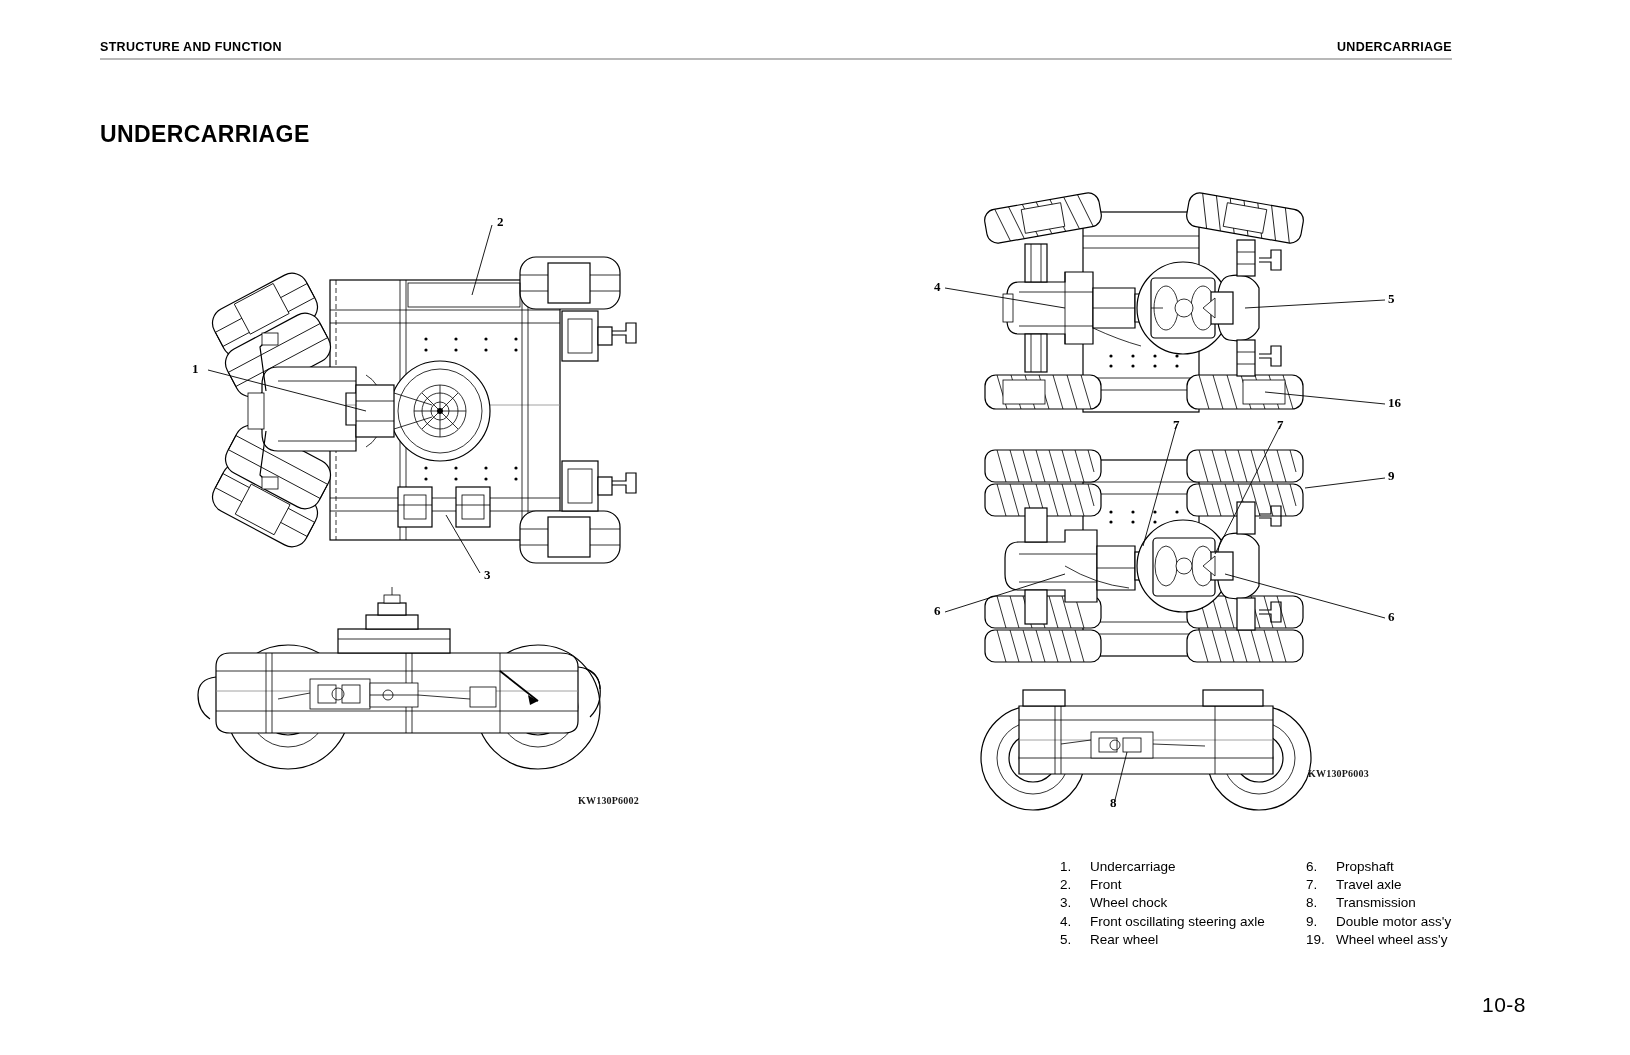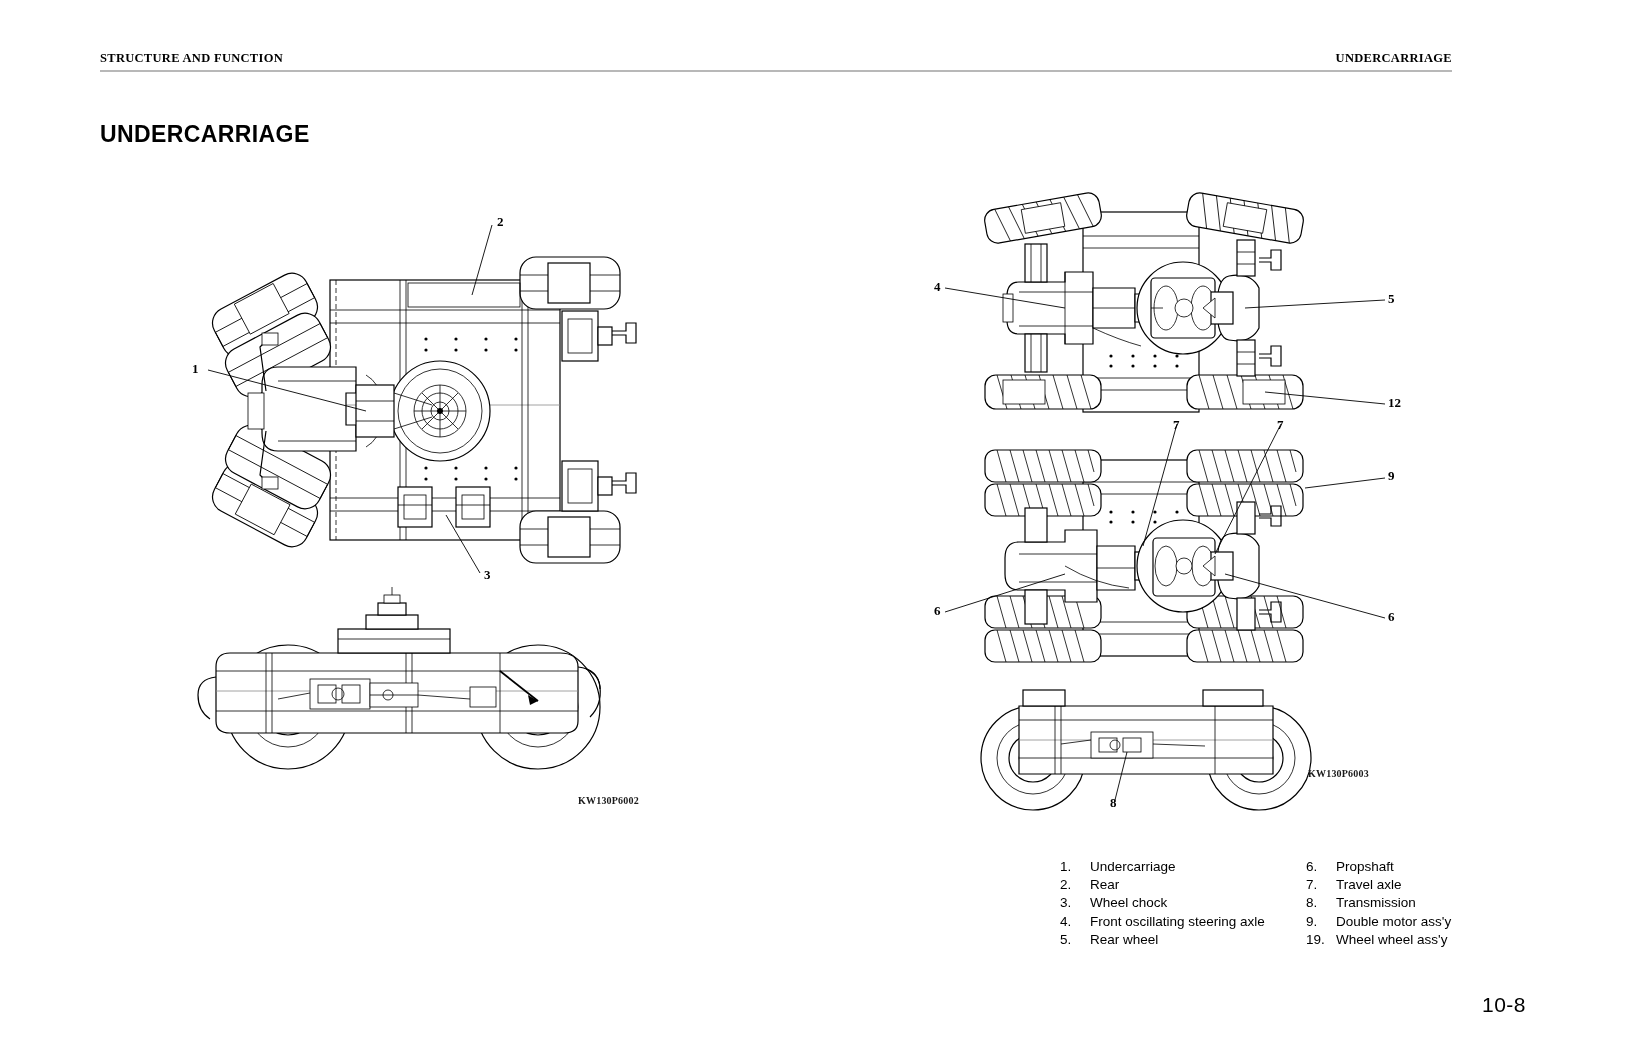--- a/index.html
+++ b/index.html
@@ -12,21 +12,21 @@
   }
   body {
     font-family: "Liberation Sans", sans-serif;
     color: #000;
     position: relative;
   }
 
   
   #page-header {
     position: absolute;
-    left: 100px; top: 46px; width: 1352px; height: 26px; font-family: Liberation Serif, serif;
+    left: 100px; top: 34px; width: 1352px; height: 26px;
   }
   #page-header .hdr-left,
   #page-header .hdr-right {
     position: absolute; bottom: 6px;
     font-size: 12.5px;
     font-weight: bold;
     letter-spacing: 0.3px;
     white-space: nowrap;
   }
   #page-header .hdr-left { left: 0; }
@@ -651,40 +651,40 @@
         <path class="ln thin" d="M238 58 L290 60"></path>
         <circle class="ln thin" cx="200" cy="59" r="5"></circle>
       </g>
 
       <line class="leader" x1="200" y1="114" x2="212" y2="66"></line>
     </g>
   </svg>
 
   <span class="callout" style="left:19px;  top:84px;">4</span>
   <span class="callout" style="left:473px; top:96px;">5</span>
-  <span class="callout" style="left:473px; top:200px;">12</span>
+  <span class="callout" style="left:473px; top:200px;">16</span>
   <span class="callout" style="left:258px; top:222px;">7</span>
   <span class="callout" style="left:362px; top:222px;">7</span>
   <span class="callout" style="left:473px; top:273px;">9</span>
   <span class="callout" style="left:19px;  top:408px;">6</span>
   <span class="callout" style="left:473px; top:414px;">6</span>
   <span class="callout" style="left:195px; top:600px;">8</span>
 
   <span class="fig-code" style="left:393px; top:572px;">KW130P6003</span>
 </div>
 
 <div id="legend">
   <div class="legend-col col-a">
     <div class="legend-row">
       <span class="lg-num">1.</span>
       <span class="lg-label">Undercarriage</span>
     </div>
     <div class="legend-row">
       <span class="lg-num">2.</span>
-      <span class="lg-label">Rear</span>
+      <span class="lg-label">Front</span>
     </div>
     <div class="legend-row">
       <span class="lg-num">3.</span>
       <span class="lg-label">Wheel chock</span>
     </div>
     <div class="legend-row">
       <span class="lg-num">4.</span>
       <span class="lg-label">Front oscillating steering axle</span>
     </div>
     <div class="legend-row">

